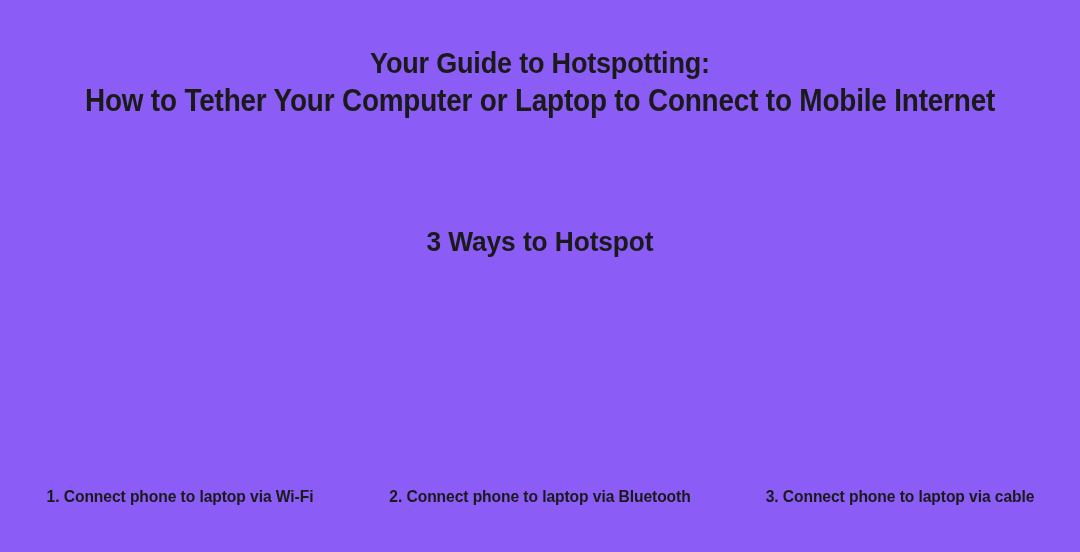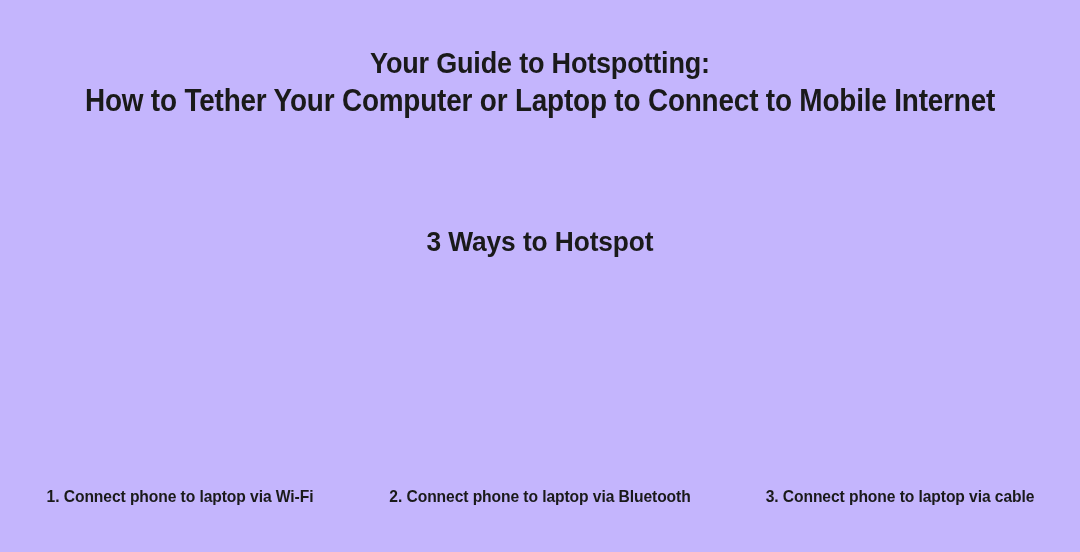--- a/index.html
+++ b/index.html
@@ -12,21 +12,21 @@
     background: #ffffff;
     font-family: "Liberation Sans", sans-serif;
     color: #1a1a1a;
     overflow: hidden;
   }
 
   .page {
     position: relative;
     width: 1080px;
     height: 552px;
-    background: #c4b5fd;
+    background: #8b5cf6;
     box-sizing: border-box;
   }
 
   
   .title-block {
     position: absolute;
     top: 44px;
     left: 0;
     width: 1080px;
     text-align: center;

